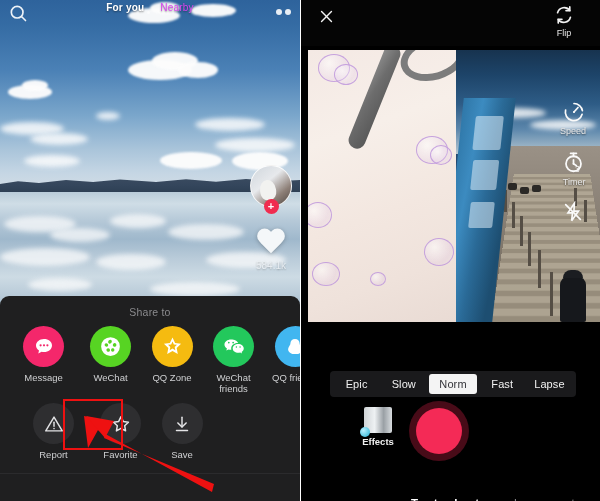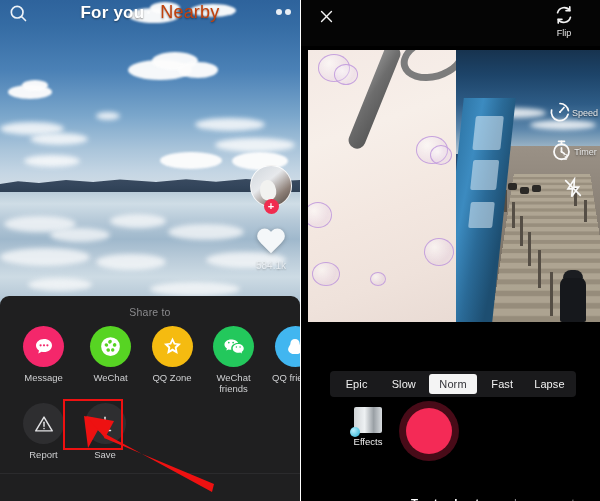--- a/index.html
+++ b/index.html
@@ -82,29 +82,29 @@
     position: absolute; left: 8px; top: 3px;
     width: 20px; height: 20px;
   }
   .feed-tabs {
     position: absolute;
     left: 0; right: 0; top: 2px;
     display: flex; justify-content: center; align-items: baseline;
     gap: 16px;
   }
   .tab {
-    font-size: 18px;
-    color: #c2410c;
+    font-size: 10px;
+    color: #d946ef;
     text-shadow: 0 1px 2px rgba(0,0,0,.45);
     letter-spacing: .2px;
   }
   .tab.active {
     color: #ffffff;
     font-weight: bold;
-    font-size: 17px;
+    font-size: 10px;
   }
   .tab-dot {
     position: absolute;
     left: 147px; top: 11px;
     width: 3px; height: 3px; border-radius: 50%;
     background: rgba(255,255,255,.55);
   }
   .topbar-dots {
     position: absolute; right: 9px; top: 9px;
     display: flex; gap: 3px;
@@ -202,21 +202,21 @@
   .share-label {
     margin-top: 5px;
     font-size: 9.5px;
     color: #cfd0d2;
     text-align: center;
     line-height: 11px;
     max-width: 62px;
   }
   .share-row2 {
     display: flex;
-    padding-left: 10px;
+    padding-left: 20px;
     margin-top: 9px;
   }
   .circ-dark {
     width: 41px; height: 41px; border-radius: 50%;
     background: #2e2e30;
     display: flex; align-items: center; justify-content: center;
   }
   .cancel {
     position: absolute;
     left: 0; right: 0; bottom: 6px;
@@ -370,21 +370,21 @@
 
   
   .cam-rail {
     position: absolute;
     right: 4px; top: 54px;
     width: 46px;
     z-index: 8;
     display: flex; flex-direction: column; align-items: center;
   }
   .rail-item {
-    display: flex; align-items: center;
+    display: flex; flex-direction: column; align-items: flex-end;
     margin-bottom: 14px;
   }
   .beauty-thumb {
     width: 26px; height: 26px; border-radius: 50%;
     background: radial-gradient(circle at 50% 38%, #f3efe6 0%, #e0d7c8 45%, #b8ab96 100%);
     border: 1px solid rgba(255,255,255,.65);
     position: relative; overflow: hidden;
   }
   .beauty-thumb::after {
     content:""; position: absolute; left: 7px; top: 8px;
@@ -414,22 +414,23 @@
   .speed-opt.sel {
     background: #f4f4f4;
     color: #35353a;
     font-weight: normal;
     margin: 0 2px;
   }
 
   
   .shutter-wrap {
     position: absolute;
-    left: 2px; bottom: 30px; width: 254px; height: 72px;
+    left: 12px; bottom: 30px; width: 254px; height: 72px;
     z-index: 9;
+    font-weight: bold;
   }
   .effects-btn {
     position: absolute;
     left: 38px; top: 8px;
     width: 56px;
     display: flex; flex-direction: column; align-items: center;
   }
   .effects-glyph {
     width: 28px; height: 26px;
     background: linear-gradient(90deg,#cfd3d6 0%, #eef1f3 38%, #9aa0a5 70%, #d8dcdf 100%);
@@ -621,20 +622,28 @@
             <svg width="22" height="22" viewBox="0 0 24 24" fill="none" stroke="#e2e2e4" stroke-width="1.6" stroke-linejoin="round">
               <path d="M12 4.5L21 19.5H3z"></path>
               <line x1="12" y1="10" x2="12" y2="14.5" stroke-linecap="round"></line>
               <circle cx="12" cy="17" r=".9" fill="#e2e2e4" stroke="none"></circle>
             </svg>
           </div>
           <div class="share-label">Report</div>
         </div>
 
 
+        <div class="share-item">
+          <div class="circ-dark">
+            <svg width="22" height="22" viewBox="0 0 24 24" fill="none" stroke="#e4e4e6" stroke-width="1.6" stroke-linejoin="round">
+              <path d="M12 4l2.5 5.2 5.6.8-4.1 3.9 1 5.6-5-2.8-5 2.8 1-5.6L3.9 10l5.6-.8z"></path>
+            </svg>
+          </div>
+          <div class="share-label">Favorite</div>
+        </div>
 
 
         <div class="share-item narrow">
           <div class="circ-dark">
             <svg width="22" height="22" viewBox="0 0 24 24" fill="none" stroke="#e4e4e6" stroke-width="1.6" stroke-linecap="round">
               <line x1="12" y1="4.5" x2="12" y2="15"></line>
               <path d="M7.5 10.8L12 15.3l4.5-4.5"></path>
               <line x1="6" y1="19" x2="18" y2="19"></line>
             </svg>
           </div>

